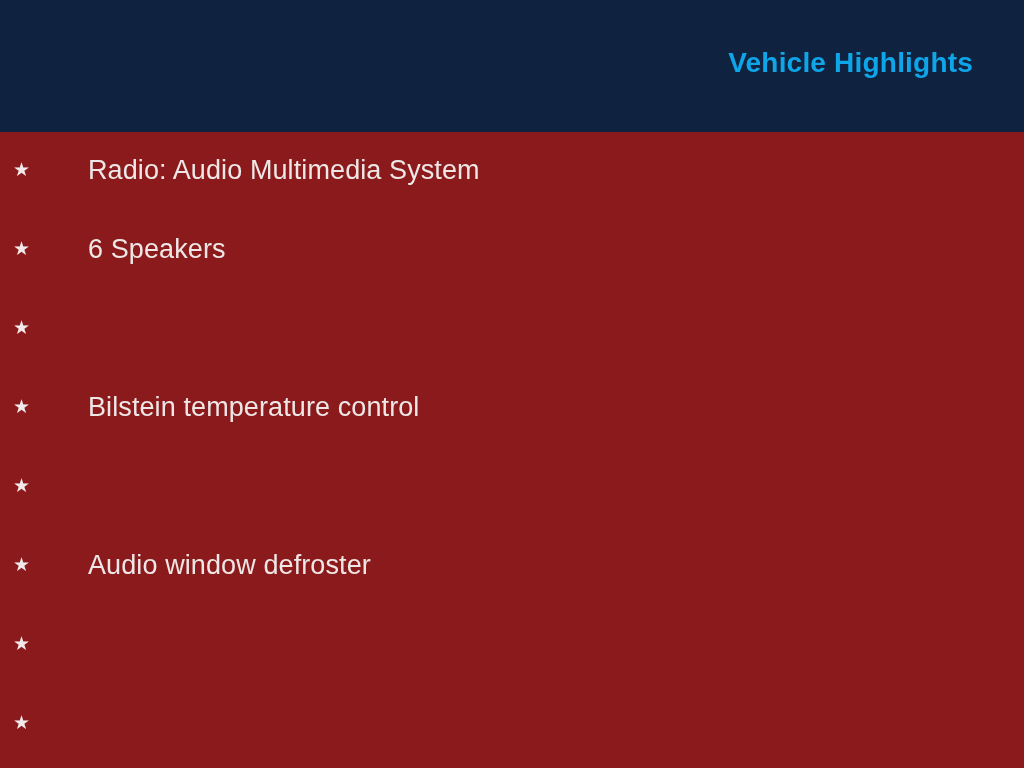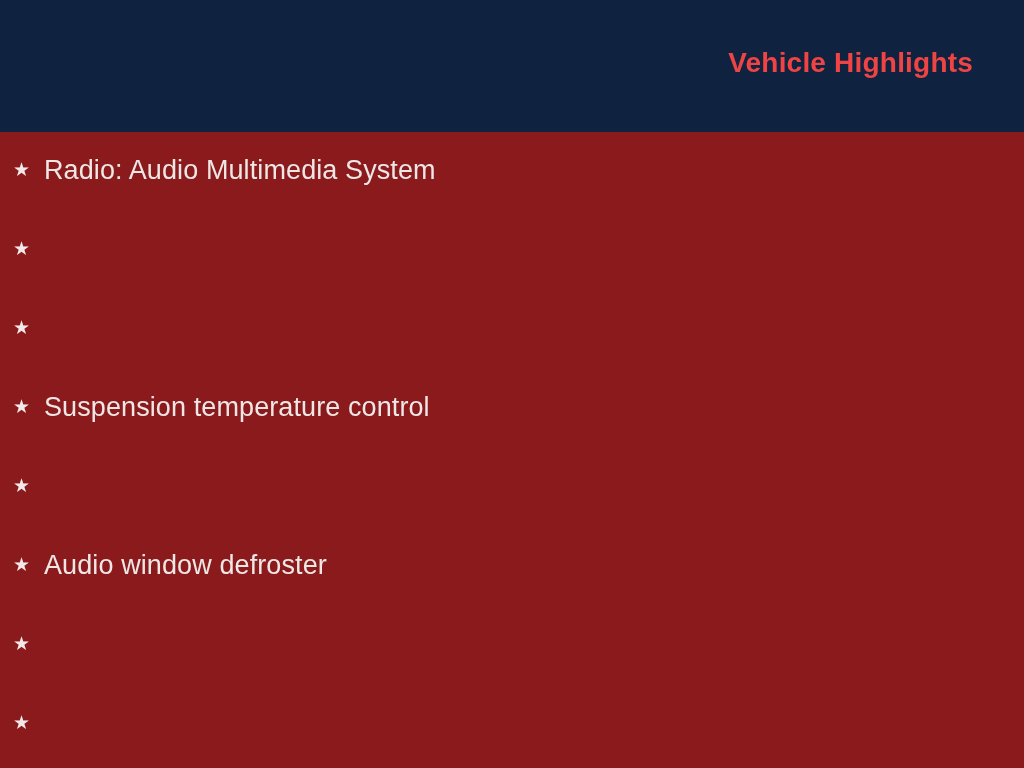--- a/index.html
+++ b/index.html
@@ -31,21 +31,21 @@
   }
 
   .header-title {
     position: absolute;
     right: 51px;
     top: 46px;
     margin: 0;
     font-size: 28px;
     font-weight: bold;
     letter-spacing: 0.2px;
-    color: #ef4444;
+    color: #0ea5e9;
     text-align: right;
     white-space: nowrap;
     line-height: 34px;
   }
 
   
   .body-area {
     position: absolute;
     left: 0;
     top: 132px;
@@ -93,20 +93,21 @@
     text-align: left;
     transform: translateY(-1px);
   }
 
   .bullet-text {
     font-size: 27px;
     line-height: 34px;
     color: #EFE7E6;
     letter-spacing: 0.1px;
     font-weight: 400;
+    margin-left: 44px;
   }
 </style>
 </head>
 <body>
 
 <div id="slide">
 
   <div class="header-band">
     <h1 class="header-title">Vehicle Highlights</h1>
   </div>
@@ -114,29 +115,30 @@
   <div class="body-area">
     <ul class="bullet-list">
 
       <li class="bullet-item">
         <span class="star-icon">★</span>
         <span class="bullet-text">Radio: Audio Multimedia System</span>
       </li>
 
       <li class="bullet-item">
         <span class="star-icon">★</span>
+        <span class="bullet-text">6 Speakers</span>
       </li>
 
       <li class="bullet-item">
         <span class="star-icon">★</span>
       </li>
 
       <li class="bullet-item">
         <span class="star-icon">★</span>
-        <span class="bullet-text">Suspension temperature control</span>
+        <span class="bullet-text">Bilstein temperature control</span>
       </li>
 
       <li class="bullet-item">
         <span class="star-icon">★</span>
       </li>
 
       <li class="bullet-item">
         <span class="star-icon">★</span>
         <span class="bullet-text">Audio window defroster</span>
       </li>

